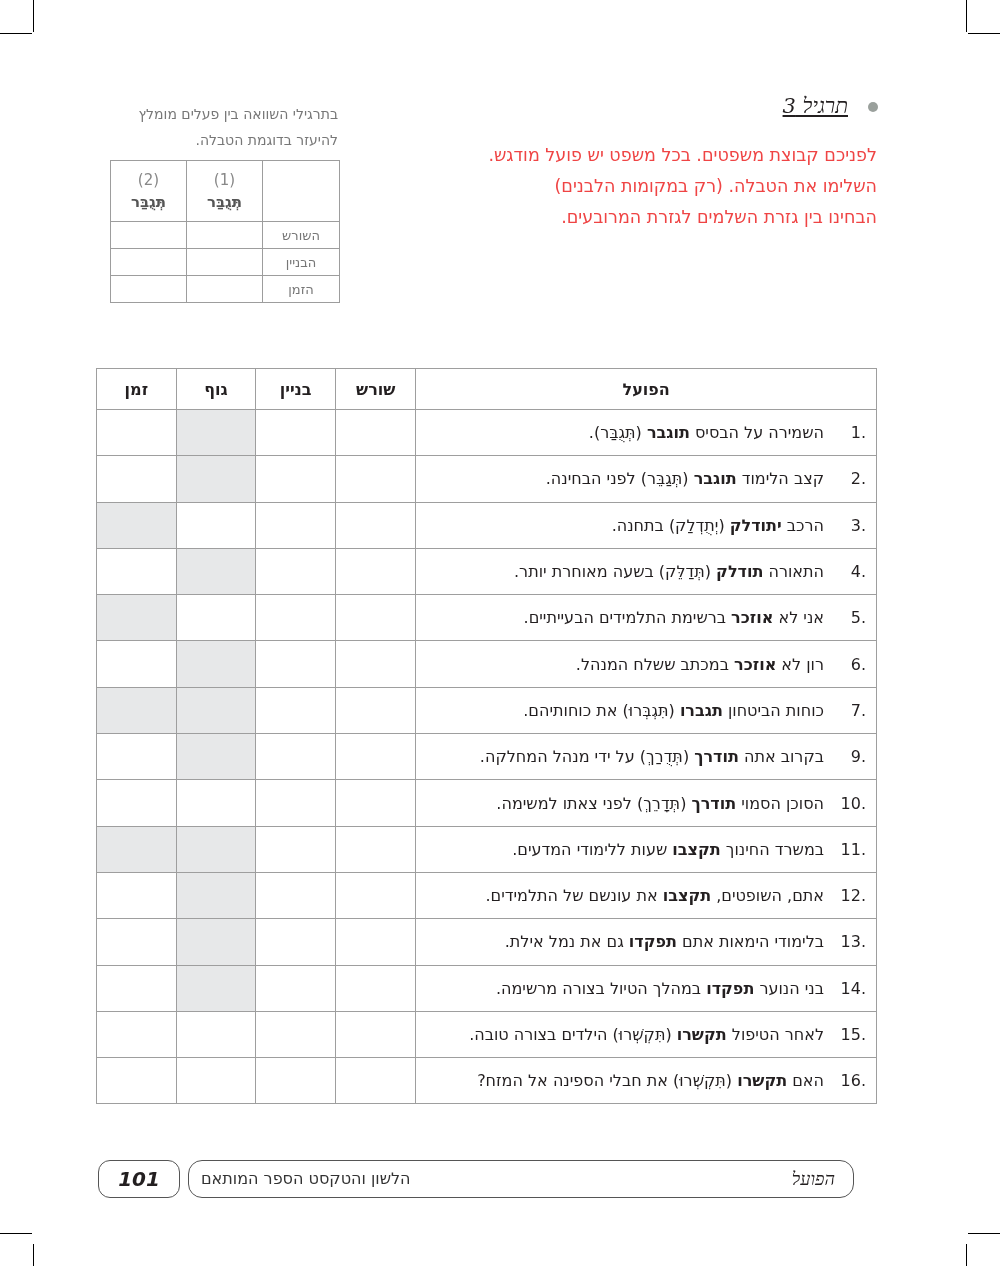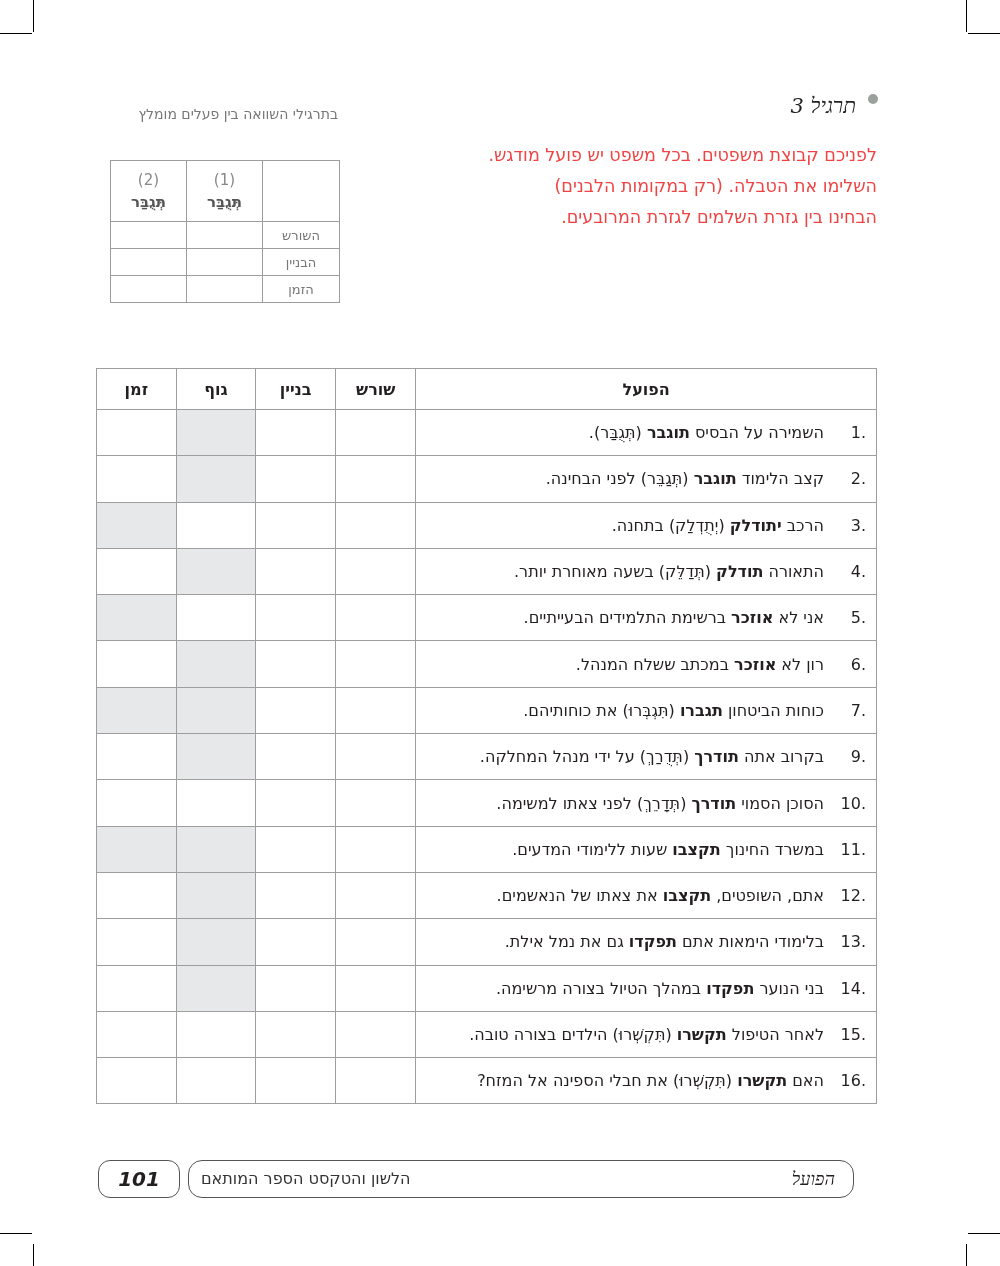--- a/index.html
+++ b/index.html
@@ -3,21 +3,21 @@
 <meta charset="utf-8">
 <style>
   html, body { margin: 0; padding: 0; background: #ffffff; }
   body { width: 1000px; height: 1266px; position: relative; overflow: hidden;
          font-family: "DejaVu Sans", "Liberation Sans", sans-serif; color: #231f20; }
   .crop { position: absolute; background: #000; }
   .cv { width: 1px; height: 32px; }
   .ch { width: 32px; height: 1px; }
 
   .exercise-head { position: absolute; right: 122px; top: 94px; direction: rtl;
-                   display: flex; gap: 12px; }
+                   display: flex; align-items: center; gap: 20px; text-decoration: underline; }
   .bullet { width: 10px; height: 10px; border-radius: 50%; background: #9aa09c; }
   .ex-title { font-family: "DejaVu Serif", serif; font-style: italic; font-size: 21px; color: #231f20; }
 
   .instructions { position: absolute; right: 123px; top: 140px; width: 420px; direction: rtl;
                   text-align: right; font-size: 17.5px; line-height: 31px; color: #ef4444; }
   .instructions div { white-space: nowrap; }
 
   .tip { position: absolute; left: 112px; top: 101px; width: 226px; direction: rtl; text-align: right;
          font-size: 14px; line-height: 26px; color: #777; }
 
@@ -70,20 +70,21 @@
 </div>
 
 <div class="instructions">
   <div>לפניכם קבוצת משפטים. בכל משפט יש פועל מודגש.</div>
   <div>השלימו את הטבלה. (רק במקומות הלבנים)</div>
   <div>הבחינו בין גזרת השלמים לגזרת המרובעים.</div>
 </div>
 
 <div class="tip">
   <div>בתרגילי השוואה בין פעלים מומלץ</div>
+  <div>להיעזר בדוגמת הטבלה.</div>
 </div>
 
 <table class="sample">
   <tbody>
       <tr class="hdr">
     <td class="lbl"></td>
     <td class="col">
       <span class="num">(1)</span>
       <span class="word">תְּגֻבַּר</span>
     </td>
@@ -185,21 +186,21 @@
         <td class=""></td>
       </tr>
       <tr>
         <td class="sent"><span class="snum">11.</span><span class="sent-text"><span>במשרד החינוך </span><b>תקצבו</b><span> שעות ללימודי המדעים.</span></span></td>
         <td></td>
         <td></td>
         <td class="shade"></td>
         <td class="shade"></td>
       </tr>
       <tr>
-        <td class="sent"><span class="snum">12.</span><span class="sent-text"><span>אתם, השופטים, </span><b>תקצבו</b><span> את צאתו של הנאשמים.</span></span></td>
+        <td class="sent"><span class="snum">12.</span><span class="sent-text"><span>אתם, השופטים, </span><b>תקצבו</b><span> את עונשם של התלמידים.</span></span></td>
         <td></td>
         <td></td>
         <td class="shade"></td>
         <td class=""></td>
       </tr>
       <tr>
         <td class="sent"><span class="snum">13.</span><span class="sent-text"><span>בלימודי הימאות אתם </span><b>תפקדו</b><span> גם את נמל אילת.</span></span></td>
         <td></td>
         <td></td>
         <td class="shade"></td>

